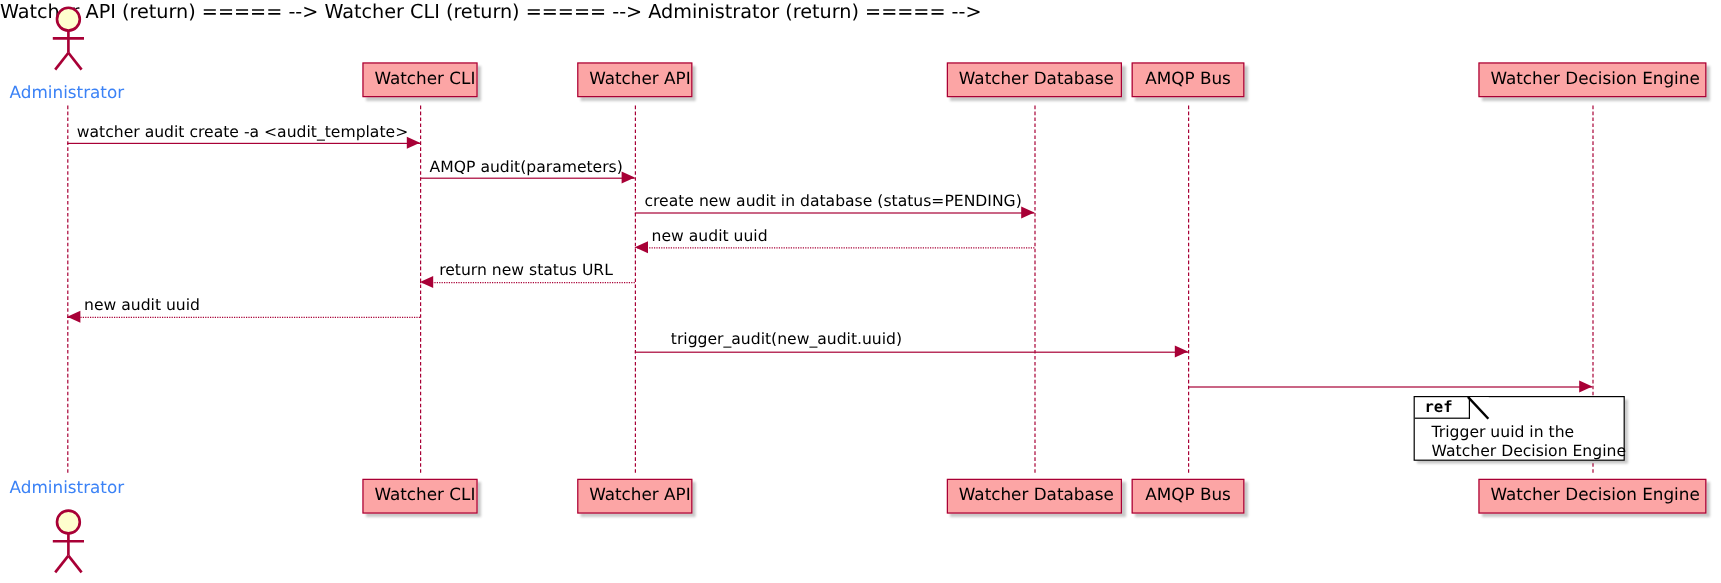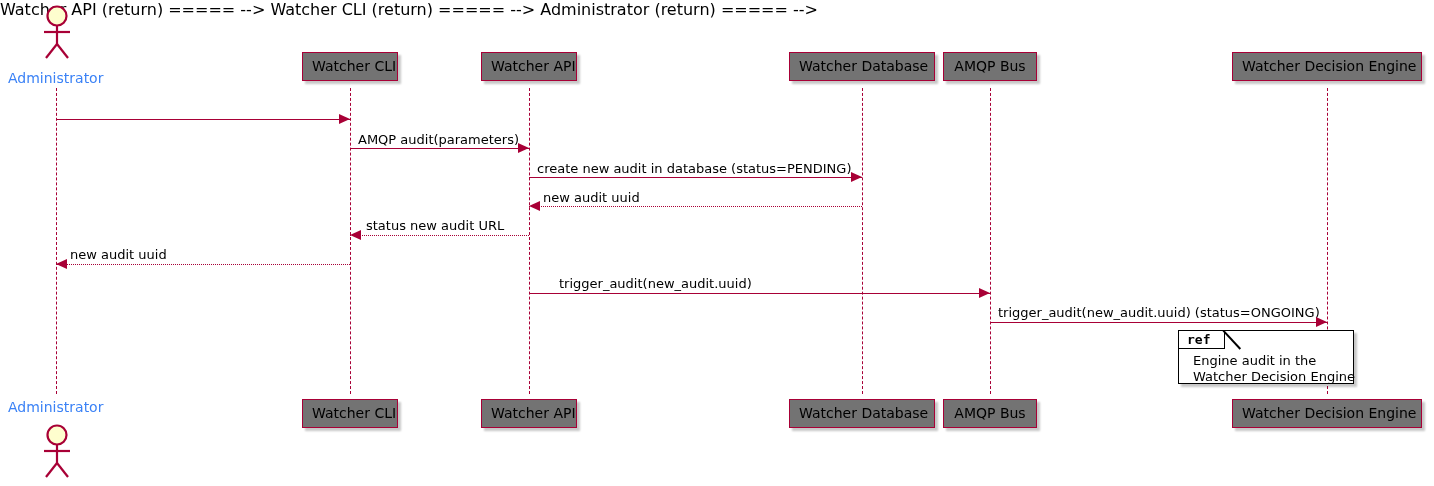--- a/index.html
+++ b/index.html
@@ -23,21 +23,21 @@
     position: absolute;
     width: 0;
     border-left: 1px dashed #A80036;
     top: 88px;
     height: 306px;
   }
 
   
   .participant {
     position: absolute;
-    background: #737373;
+    background: #fca5a5;
     border: 1.5px solid #A80036;
     box-shadow: 3px 3px 2px rgba(0,0,0,0.22);
     color: #000000;
     font-size: 14px;
     line-height: 1;
     padding: 6px 9px 7px 9px;
     white-space: nowrap;
     box-sizing: border-box;
     text-align: center;
   }
@@ -196,63 +196,63 @@
   <div class="participant" style="left:1232px; top:52px; width:190px;">Watcher Decision Engine</div>
 
   
   <div class="participant" style="left:302px; top:399px; width:96px;">Watcher CLI</div>
   <div class="participant" style="left:481px; top:399px; width:96px;">Watcher API</div>
   <div class="participant" style="left:789px; top:399px; width:146px;">Watcher Database</div>
   <div class="participant" style="left:943px; top:399px; width:94px;">AMQP Bus</div>
   <div class="participant" style="left:1232px; top:399px; width:190px;">Watcher Decision Engine</div>
 
   
+  <div class="msg-label" style="left:64px; top:104px;">watcher audit create -a &lt;audit_template&gt;</div>
   <div class="msg-line" style="left:56px; top:119px; width:294px;"></div>
   <div class="arrow-head right" style="left:339px; top:114px;"></div>
 
   
   <div class="msg-label" style="left:358px; top:133px;">AMQP audit(parameters)</div>
   <div class="msg-line" style="left:350px; top:148px; width:179px;"></div>
   <div class="arrow-head right" style="left:518px; top:143px;"></div>
 
   
   <div class="msg-label" style="left:537px; top:162px;">create new audit in database (status=PENDING)</div>
   <div class="msg-line" style="left:529px; top:177px; width:333px;"></div>
   <div class="arrow-head right" style="left:851px; top:172px;"></div>
 
    Watcher API (return) ===== --&gt;
   <div class="msg-label" style="left:543px; top:191px;">new audit uuid</div>
   <div class="msg-line dotted" style="left:529px; top:206px; width:333px;"></div>
   <div class="arrow-head left" style="left:529px; top:201px;"></div>
 
    Watcher CLI (return) ===== --&gt;
-  <div class="msg-label" style="left:366px; top:219px;">status new audit URL</div>
+  <div class="msg-label" style="left:366px; top:219px;">return new status URL</div>
   <div class="msg-line dotted" style="left:350px; top:235px; width:179px;"></div>
   <div class="arrow-head left" style="left:350px; top:230px;"></div>
 
    Administrator (return) ===== --&gt;
   <div class="msg-label" style="left:70px; top:248px;">new audit uuid</div>
   <div class="msg-line dotted" style="left:56px; top:264px; width:294px;"></div>
   <div class="arrow-head left" style="left:56px; top:259px;"></div>
 
   
   <div class="msg-label" style="left:559px; top:277px;">trigger_audit(new_audit.uuid)</div>
   <div class="msg-line" style="left:529px; top:293px; width:461px;"></div>
   <div class="arrow-head right" style="left:979px; top:288px;"></div>
 
   
-  <div class="msg-label" style="left:998px; top:306px;">trigger_audit(new_audit.uuid) (status=ONGOING)</div>
   <div class="msg-line" style="left:990px; top:322px; width:337px;"></div>
   <div class="arrow-head right" style="left:1316px; top:317px;"></div>
 
   
   <div class="ref-box" style="left:1178px; top:330px; width:176px; height:54px;">
     <div class="ref-tab">
       <div class="ref-tab-inner"></div>
       <div class="ref-tab-corner"></div>
       <div class="ref-tab-diag"></div>
       <div class="ref-label">ref</div>
     </div>
-    <div class="ref-body">Engine audit in the</div>
+    <div class="ref-body">Trigger uuid in the</div>
     <div class="ref-body" style="top:38px;">Watcher Decision Engine</div>
   </div>
 
 </div>
 
 </body></html>

